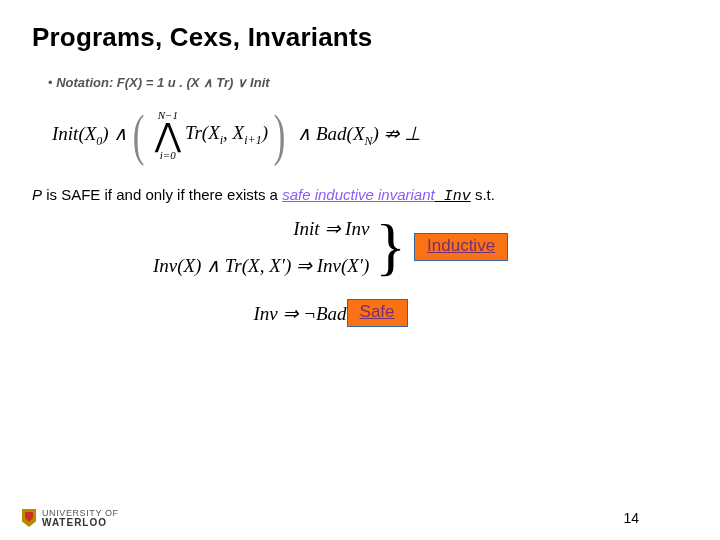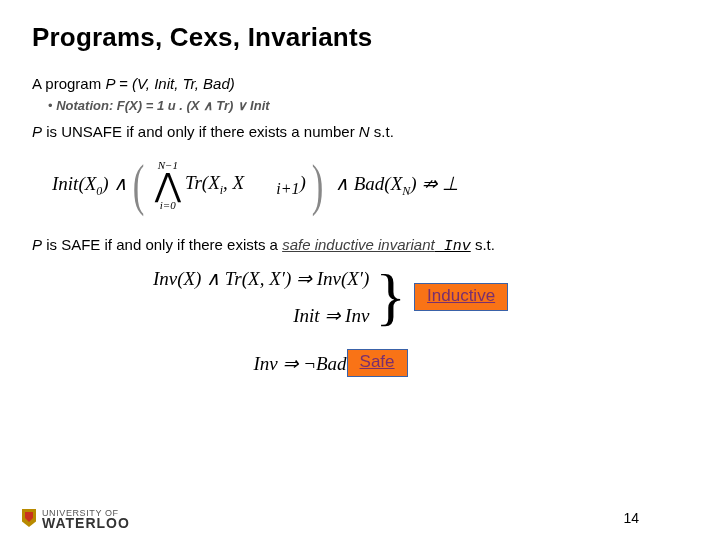--- a/index.html
+++ b/index.html
@@ -142,70 +142,64 @@
   }
   .logo .crest::after{
     content:"";
     position:absolute;
     left:3px; top:3px;
     width:8px; height:10px;
     background:#c9321f;
     clip-path: polygon(0 0,100% 0,100% 60%,50% 100%,0 60%);
   }
   .logo .txt { line-height: 10px; }
-  .logo .wat { font-weight: bold; color:#333; font-size:14px; letter-spacing: 1px;}
+  .logo .wat { font-weight: bold; color:#333; font-size:10px; letter-spacing: 1px;}
 </style>
 </head>
 <body>
 
 <div class="slide">
 
   <div class="title">Programs, Cexs, Invariants</div>
 
-  <div class="line">
-    <span>A program </span><span class="it">P = (V, Init, Tr, Bad)</span>
-  </div>
 
   <div class="subline">
     <span class="it bold">Notation: F(X) = 1 u . (X ∧ Tr) ∨ Init</span>
   </div>
 
-  <div class="line">
-    <span class="it">P</span><span> is UNSAFE if and only if there exists a number </span><span class="it">N</span><span> s.t.</span>
-  </div>
 
   <div class="formula-row">
     <span>
       <span>Init(X</span><sub style="font-size:12px;">0</sub><span>) ∧</span>
     </span>
     <span class="bigwedge-wrap">
       <span class="bigparen">(</span>
       <span class="bigop">
         <span class="top">N−1</span>
         <span class="mid">⋀</span>
         <span class="bot">i=0</span>
       </span>
       <span>
-        <span>Tr(X</span><sub style="font-size:12px;">i</sub><span>, X</span><sub style="font-size:16px;margin-left:32px;">i+1</sub><span>)</span>
+        <span>Tr(X</span><sub style="font-size:12px;">i</sub><span>, X</span><sub style="font-size:12px;">i+1</sub><span>)</span>
       </span>
       <span class="bigparen">)</span>
     </span>
     <span style="margin-left:6px;">
       <span>∧ Bad(X</span><sub style="font-size:12px;">N</sub><span>)   ⇏   ⊥</span>
     </span>
   </div>
 
   <div class="line">
-    <span class="it">P</span><span> is SAFE if and only if there exists a </span><span class="it" style="color:#404040;text-decoration:underline;">safe inductive invariant</span><span class="it" style="text-decoration:underline;font-family:Liberation Mono, monospace;"> Inv</span><span> s.t.</span>
+    <span class="it">P</span><span> is SAFE if and only if there exists a </span><span class="it" style="color:#8b5cf6;text-decoration:underline;">safe inductive invariant</span><span class="it" style="text-decoration:underline;font-family:Liberation Mono, monospace;"> Inv</span><span> s.t.</span>
   </div>
 
   <div class="inductive-block">
     <div class="two-lines">
+      <div>Init ⇒ Inv</div>
       <div>Inv(X) ∧ Tr(X, X′) ⇒ Inv(X′)</div>
-      <div>Init ⇒ Inv</div>
     </div>
     <span class="brace">}</span>
     <span class="tagbox">Inductive</span>
   </div>
 
   <div class="safe-row">
     <span class="formula">Inv ⇒ ¬Bad</span>
     <span class="tagbox">Safe</span>
   </div>
 

